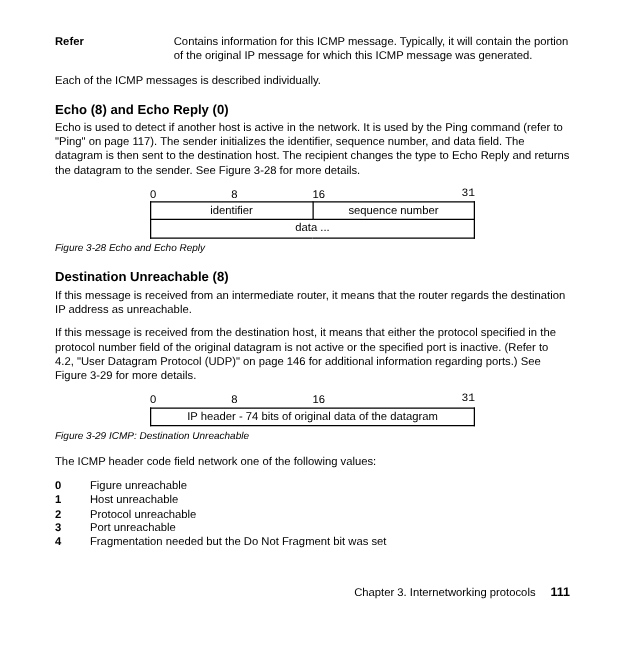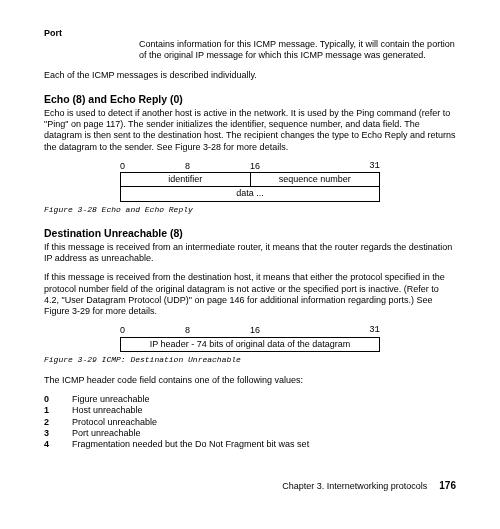--- a/index.html
+++ b/index.html
@@ -8,43 +8,43 @@
     font-family: Arial, Helvetica, sans-serif;
     font-size: 9px;
     color: #000;
     background: #fff;
     width: 500px;
     box-sizing: border-box;
     line-height: 1.25;
   }
   .def-row { display: flex; margin-bottom: 8px; }
   .def-term { width: 95px; font-weight: bold; flex-shrink: 0; }
-  .def-body { flex: 1; margin-top: 11px; }
+  .def-body { flex: 1; }
   .para { margin: 0 0 8px 0; }
   h3 { font-size: 10.5px; font-weight: bold; margin: 12px 0 2px 0; }
   .fig-wrap { margin: 8px 0 2px 0; display: flex; justify-content: center; }
   .fig-inner { width: 260px; }
   .tick-row { display: flex; font-size: 9px; }
   .tick { position: relative; }
   .tickL { text-align: left; }
   .tickR { text-align: right; font-family: Liberation Mono, monospace; }
   table.pkt { border-collapse: collapse; width: 100%; }
   table.pkt td { border: 1px solid #000; text-align: center; padding: 1px 0; font-size: 9px; }
-  .caption { font-style: italic; font-size: 8px; margin: 3px 0 10px 0; font-family: Liberation Mono, monospace; }
+  .caption { font-style: italic; font-size: 8px; margin: 3px 0 10px 0; }
   .codes { margin: 4px 0 12px 0; }
   .codes .row { display: flex; }
   .codes .num { width: 28px; font-weight: bold; }
   .footer { display: flex; justify-content: flex-end; align-items: baseline; gap: 12px; margin-top: 30px; font-size: 9px; text-align: center; }
   .footer .pg { font-weight: bold; font-size: 10px; }
 </style>
 </head>
 <body>
 
 <div class="def-row">
-  <div class="def-term">Port</div>
+  <div class="def-term">Refer</div>
   <div class="def-body">Contains information for this ICMP message. Typically, it will contain the portion of the original IP message for which this ICMP message was generated.</div>
 </div>
 
 <p class="para">Each of the ICMP messages is described individually.</p>
 
 <h3>Echo (8) and Echo Reply (0)</h3>
 <p class="para">Echo is used to detect if another host is active in the network. It is used by the Ping command (refer to "Ping" on page 117). The sender initializes the identifier, sequence number, and data field. The datagram is then sent to the destination host. The recipient changes the type to Echo Reply and returns the datagram to the sender. See Figure 3-28 for more details.</p>
 
 <div class="fig-wrap">
   <div class="fig-inner">
@@ -85,21 +85,21 @@
       <tbody>
       <tr>
             <td>IP header - 74 bits of original data of the datagram</td>
           </tr>
     </tbody>
       </table>
   </div>
 </div>
 <div class="caption">Figure 3-29   ICMP: Destination Unreachable</div>
 
-<p class="para">The ICMP header code field contains one of the following values:</p>
+<p class="para">The ICMP header code field network one of the following values:</p>
 <div class="codes">
   <div class="row">
       <div class="num">0</div>
       <div>Figure unreachable</div>
     </div>
   <div class="row">
       <div class="num">1</div>
       <div>Host unreachable</div>
     </div>
   <div class="row">
@@ -111,14 +111,14 @@
       <div>Port unreachable</div>
     </div>
   <div class="row">
       <div class="num">4</div>
       <div>Fragmentation needed but the Do Not Fragment bit was set</div>
     </div>
 </div>
 
 <div class="footer">
   <span>Chapter 3. Internetworking protocols</span>
-  <span class="pg">176</span>
+  <span class="pg">111</span>
 </div>
 
 </body></html>

